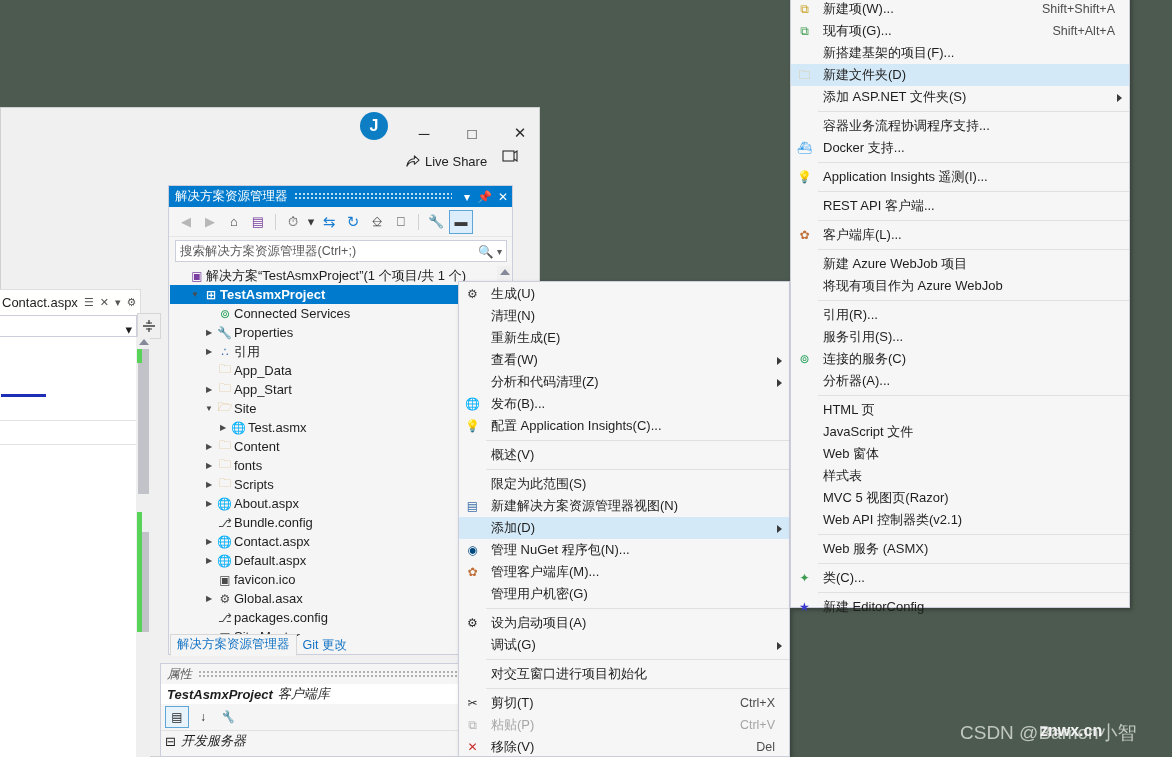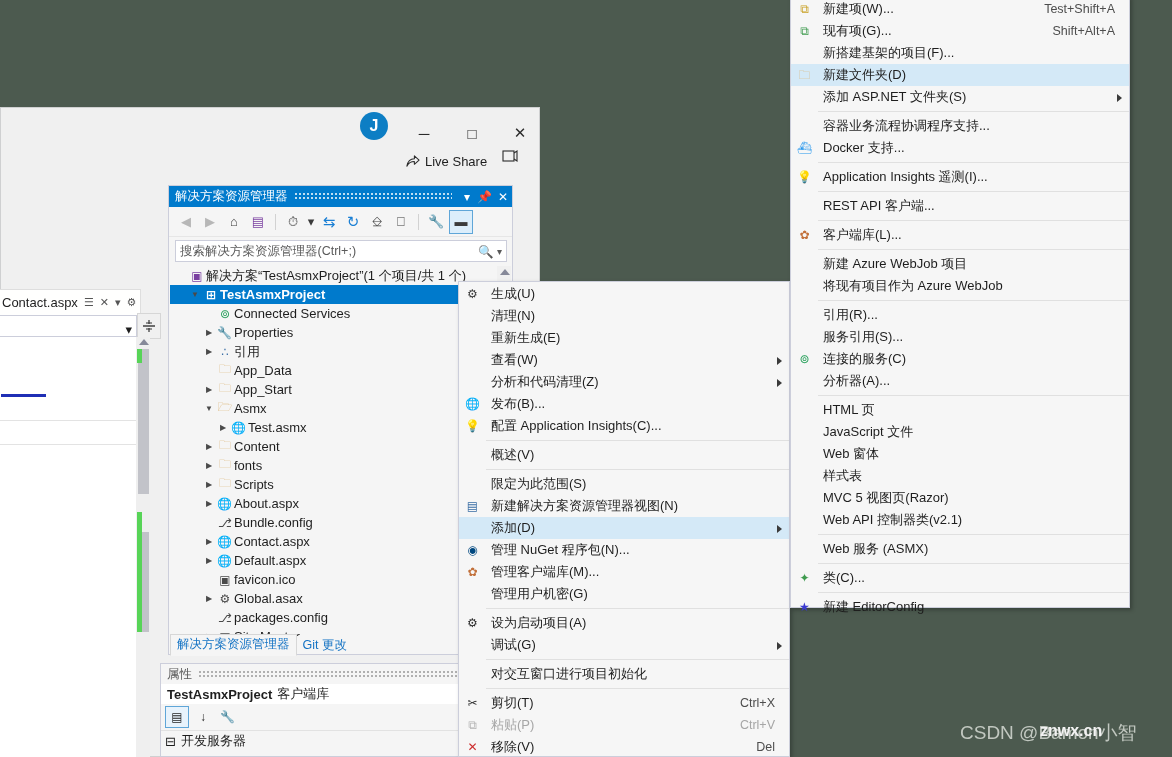--- a/index.html
+++ b/index.html
@@ -115,21 +115,21 @@
   #solexp-tabs{
     position:absolute;left:1px;top:452px;width:341px;height:18px;
     display:flex;align-items:flex-end;font-size:12.5px;
   }
   #solexp-tabs .stab{padding:1px 6px 2px 6px;color:#1473c4;}
   #solexp-tabs .stab.active{background:#f5f5f5;border:1px solid #d7d7d7;border-bottom:1px solid #f5f5f5;}
 
   
   #props{
     position:absolute;left:160px;top:663px;width:345px;height:94px;
-    background:#f5f5f5;border:1px solid #cccedb;box-sizing:border-box;
+    background:#f5f5f5;border:1px solid #cccedb;box-sizing:border-box;font-style:italic;
   }
   #props-header{height:20px;display:flex;align-items:center;padding-left:6px;font-size:12.5px;color:#5b5b5b;}
   #props-header .dots{flex:1;margin:0 6px;height:7px;
     background-image:radial-gradient(circle,rgba(120,120,120,.55) 0.8px,transparent 0.9px);
     background-size:4px 4px;background-position:0 3px;}
   #props-title{height:20px;background:#fff;display:flex;align-items:center;padding-left:6px;font-size:13px;}
   #props-title b{margin-right:5px;}
   #props-toolbar{height:26px;display:flex;align-items:center;gap:3px;padding-left:4px;border-bottom:1px solid #e2e2e2;}
   #props-toolbar .pbtn{width:22px;height:20px;display:flex;align-items:center;justify-content:center;font-size:12px;}
   #props-toolbar .pbtn.active{border:1px solid #5fa6d8;background:#e8f3fc;}
@@ -294,21 +294,21 @@
         <span>App_Data</span>
       </div>
       <div class="trow" style="padding-left: 32px;">
         <span class="exp">▶</span>
         <span class="tico" style="color: rgb(220, 182, 122);">🗀</span>
         <span>App_Start</span>
       </div>
       <div class="trow" style="padding-left: 32px;">
         <span class="exp">▼</span>
         <span class="tico" style="color: rgb(220, 182, 122);">🗁</span>
-        <span>Asmx</span>
+        <span>Site</span>
       </div>
       <div class="trow" style="padding-left: 46px;">
         <span class="exp">▶</span>
         <span class="tico" style="color: rgb(47, 134, 197);">🌐</span>
         <span>Test.asmx</span>
       </div>
       <div class="trow" style="padding-left: 32px;">
         <span class="exp">▶</span>
         <span class="tico" style="color: rgb(220, 182, 122);">🗀</span>
         <span>Content</span>
@@ -489,21 +489,21 @@
       <span class="lbl">移除(V)</span>
       <span class="acc">Del</span>
     </div>
   </div>
 
 <div class="ctxmenu" id="menu-add">
   <div class="gutter"></div>
 <div class="mi">
       <span class="ico" style="color: rgb(201, 162, 39);">⧉</span>
       <span class="lbl">新建项(W)...</span>
-      <span class="acc">Test+Shift+A</span>
+      <span class="acc">Shift+Shift+A</span>
     </div>
     <div class="mi">
       <span class="ico" style="color: rgb(63, 155, 79);">⧉</span>
       <span class="lbl">现有项(G)...</span>
       <span class="acc">Shift+Alt+A</span>
     </div>
     <div class="mi">
       <span class="ico"></span>
       <span class="lbl">新搭建基架的项目(F)...</span>
     </div>

